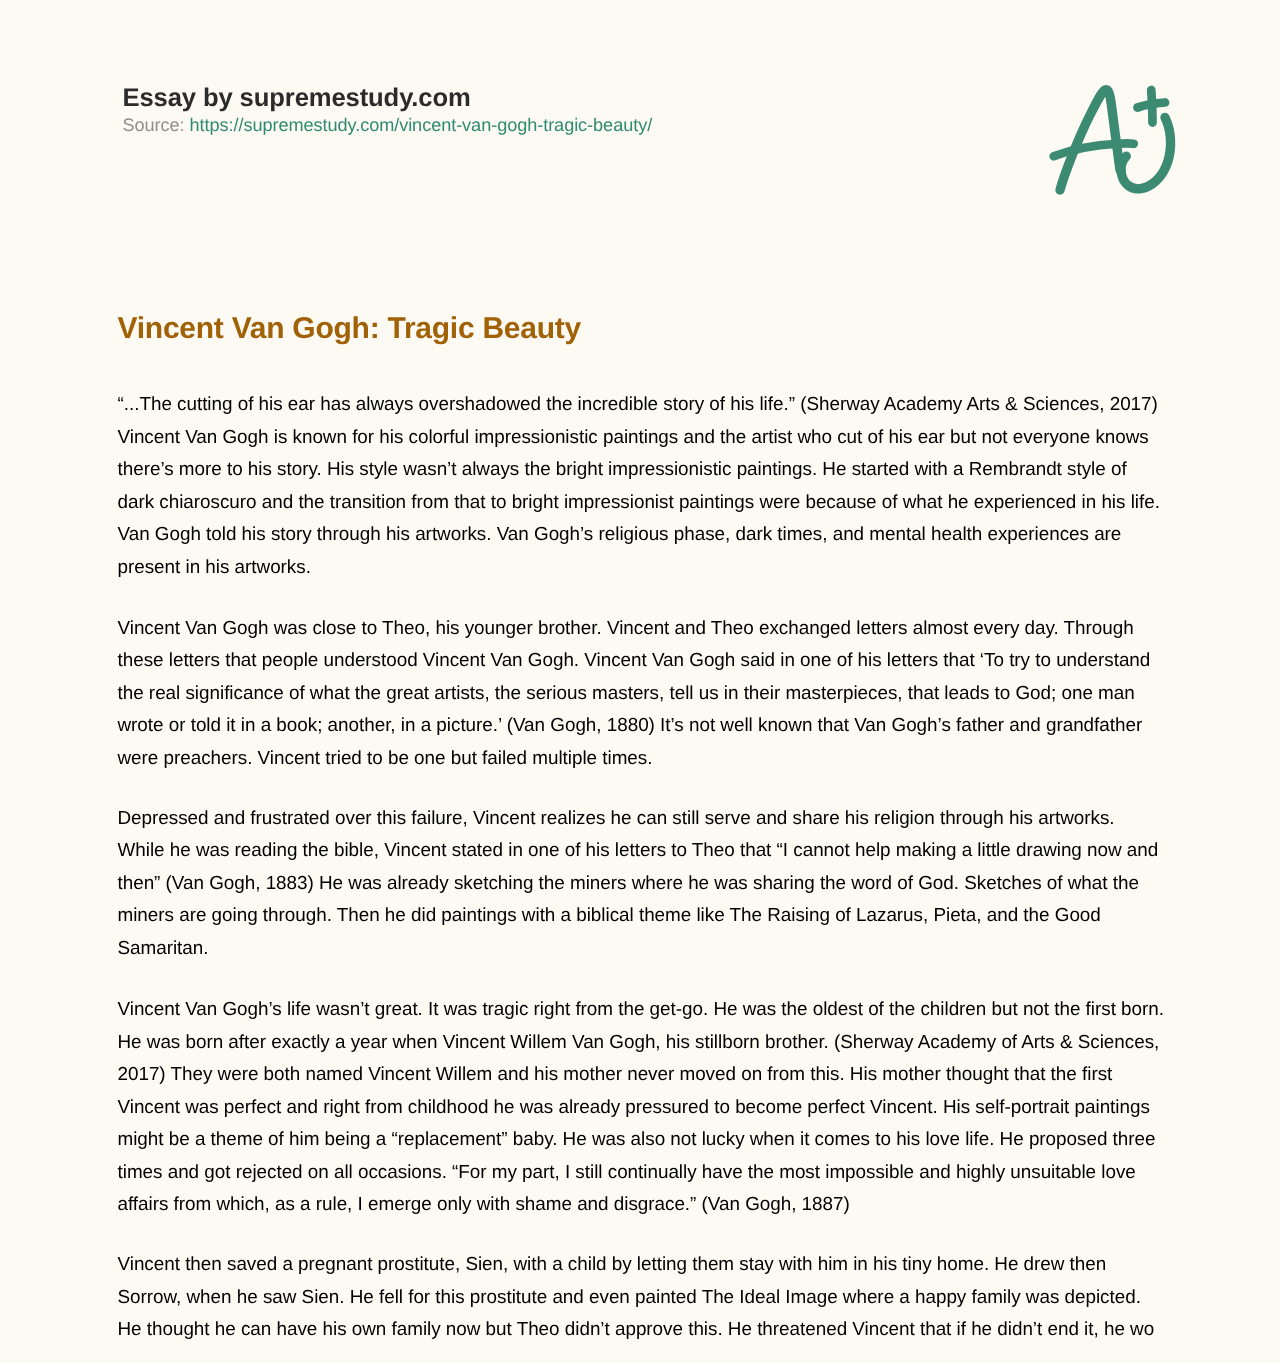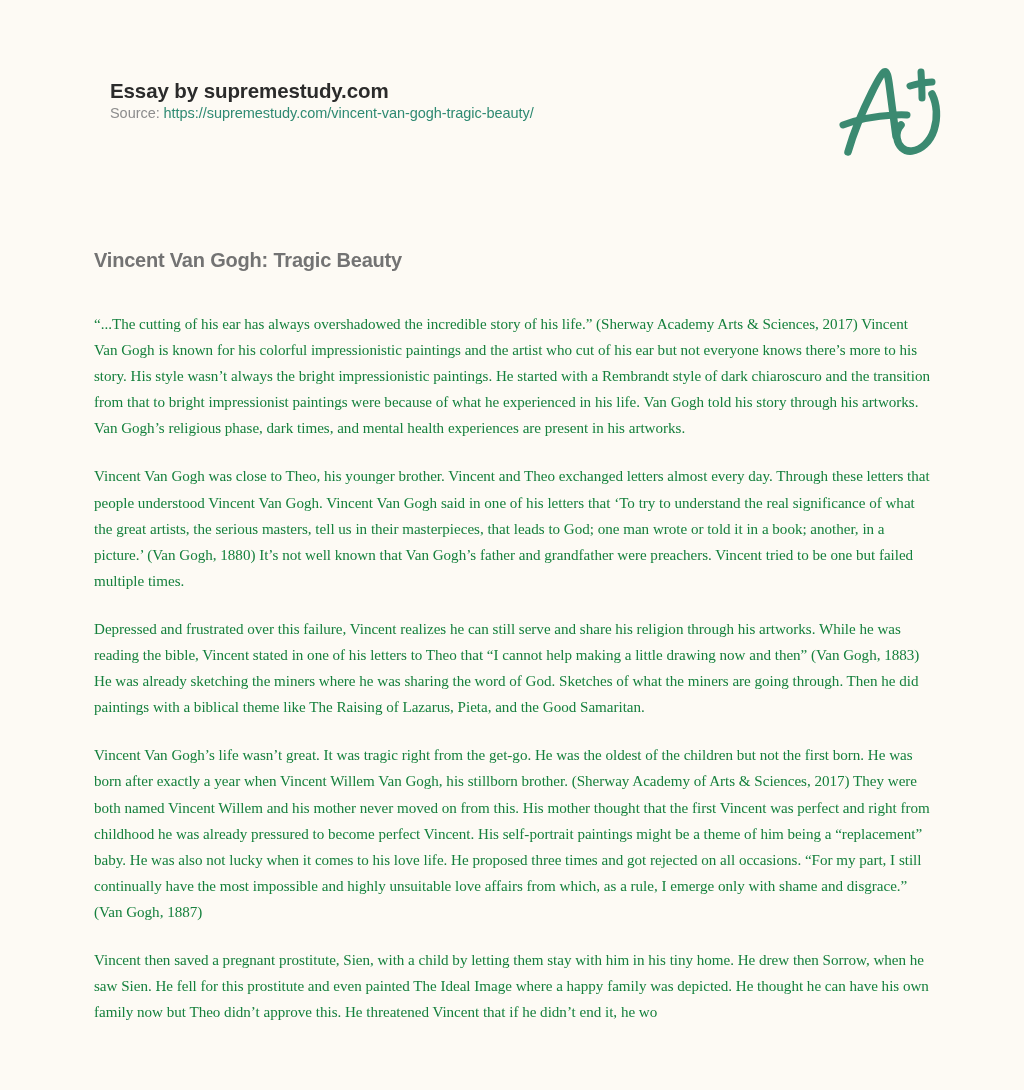--- a/index.html
+++ b/index.html
@@ -11,21 +11,21 @@
     height: 1090px;
     background: #fdfaf4;
     font-family: "Liberation Sans", sans-serif;
     overflow: hidden;
   }
   .page {
     position: relative;
     width: 1024px;
     height: 1090px;
     box-sizing: border-box;
-    padding: 16px;
+    padding: 4px;
   }
   .header {
     position: relative;
     padding: 63px 80px 0 94px;
   }
   .byline {
     font-size: 20.5px;
     font-weight: bold;
     color: #2b2b2b;
     letter-spacing: -0.1px;
@@ -57,40 +57,39 @@
     width: 100%;
     height: 100%;
   }
   .title {
     margin: 0;
     padding: 0 94px;
     position: absolute;
     top: 248px;
     left: 0;
     right: 0;
-    font-size: 20px;
+    font-size: 24px;
     font-weight: bold;
-    color: #737373;
+    color: #a16207;
     letter-spacing: -0.2px;
     line-height: 1.25;
   }
   .article {
     position: absolute;
     top: 311px;
     left: 94px;
     width: 838px;
   }
   .article p {
     margin: 0 0 22px 0;
     font-size: 15.1px;
     line-height: 26.1px;
-    color: #15803d;
+    color: #000000;
     letter-spacing: -0.02px;
     text-align: left;
-    font-family: Liberation Serif, serif;
   }
   .article p:last-child {
     margin-bottom: 0;
   }
 </style>
 </head>
 <body>
 
 <div class="page">
 

